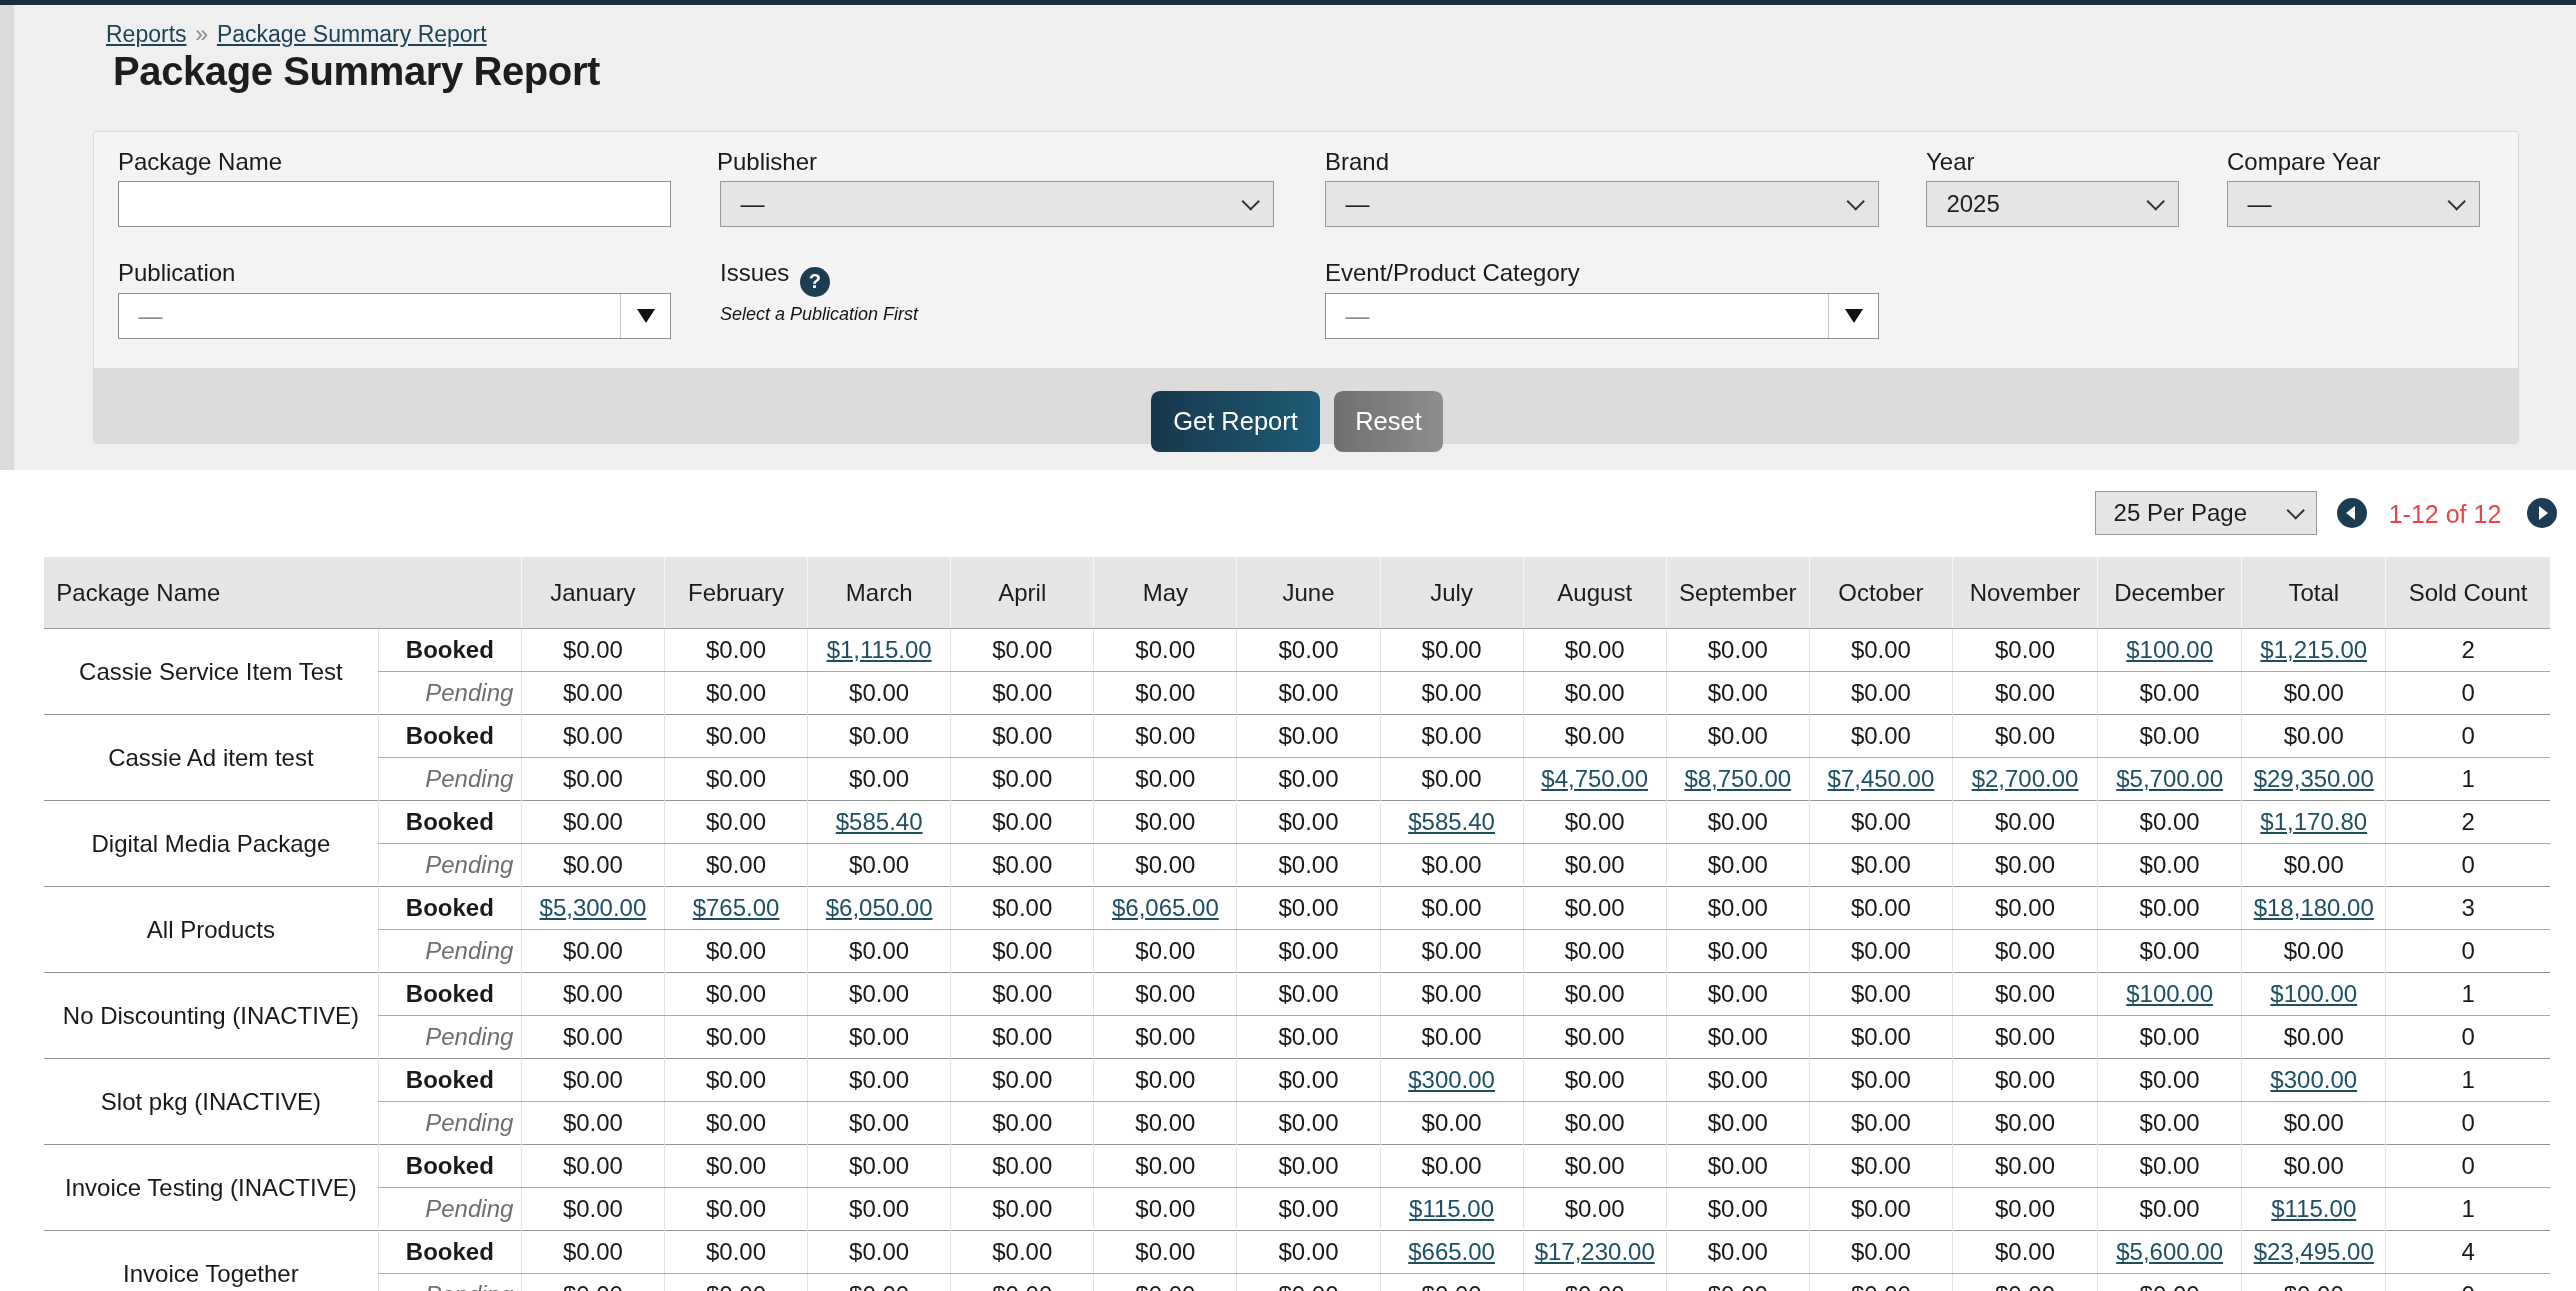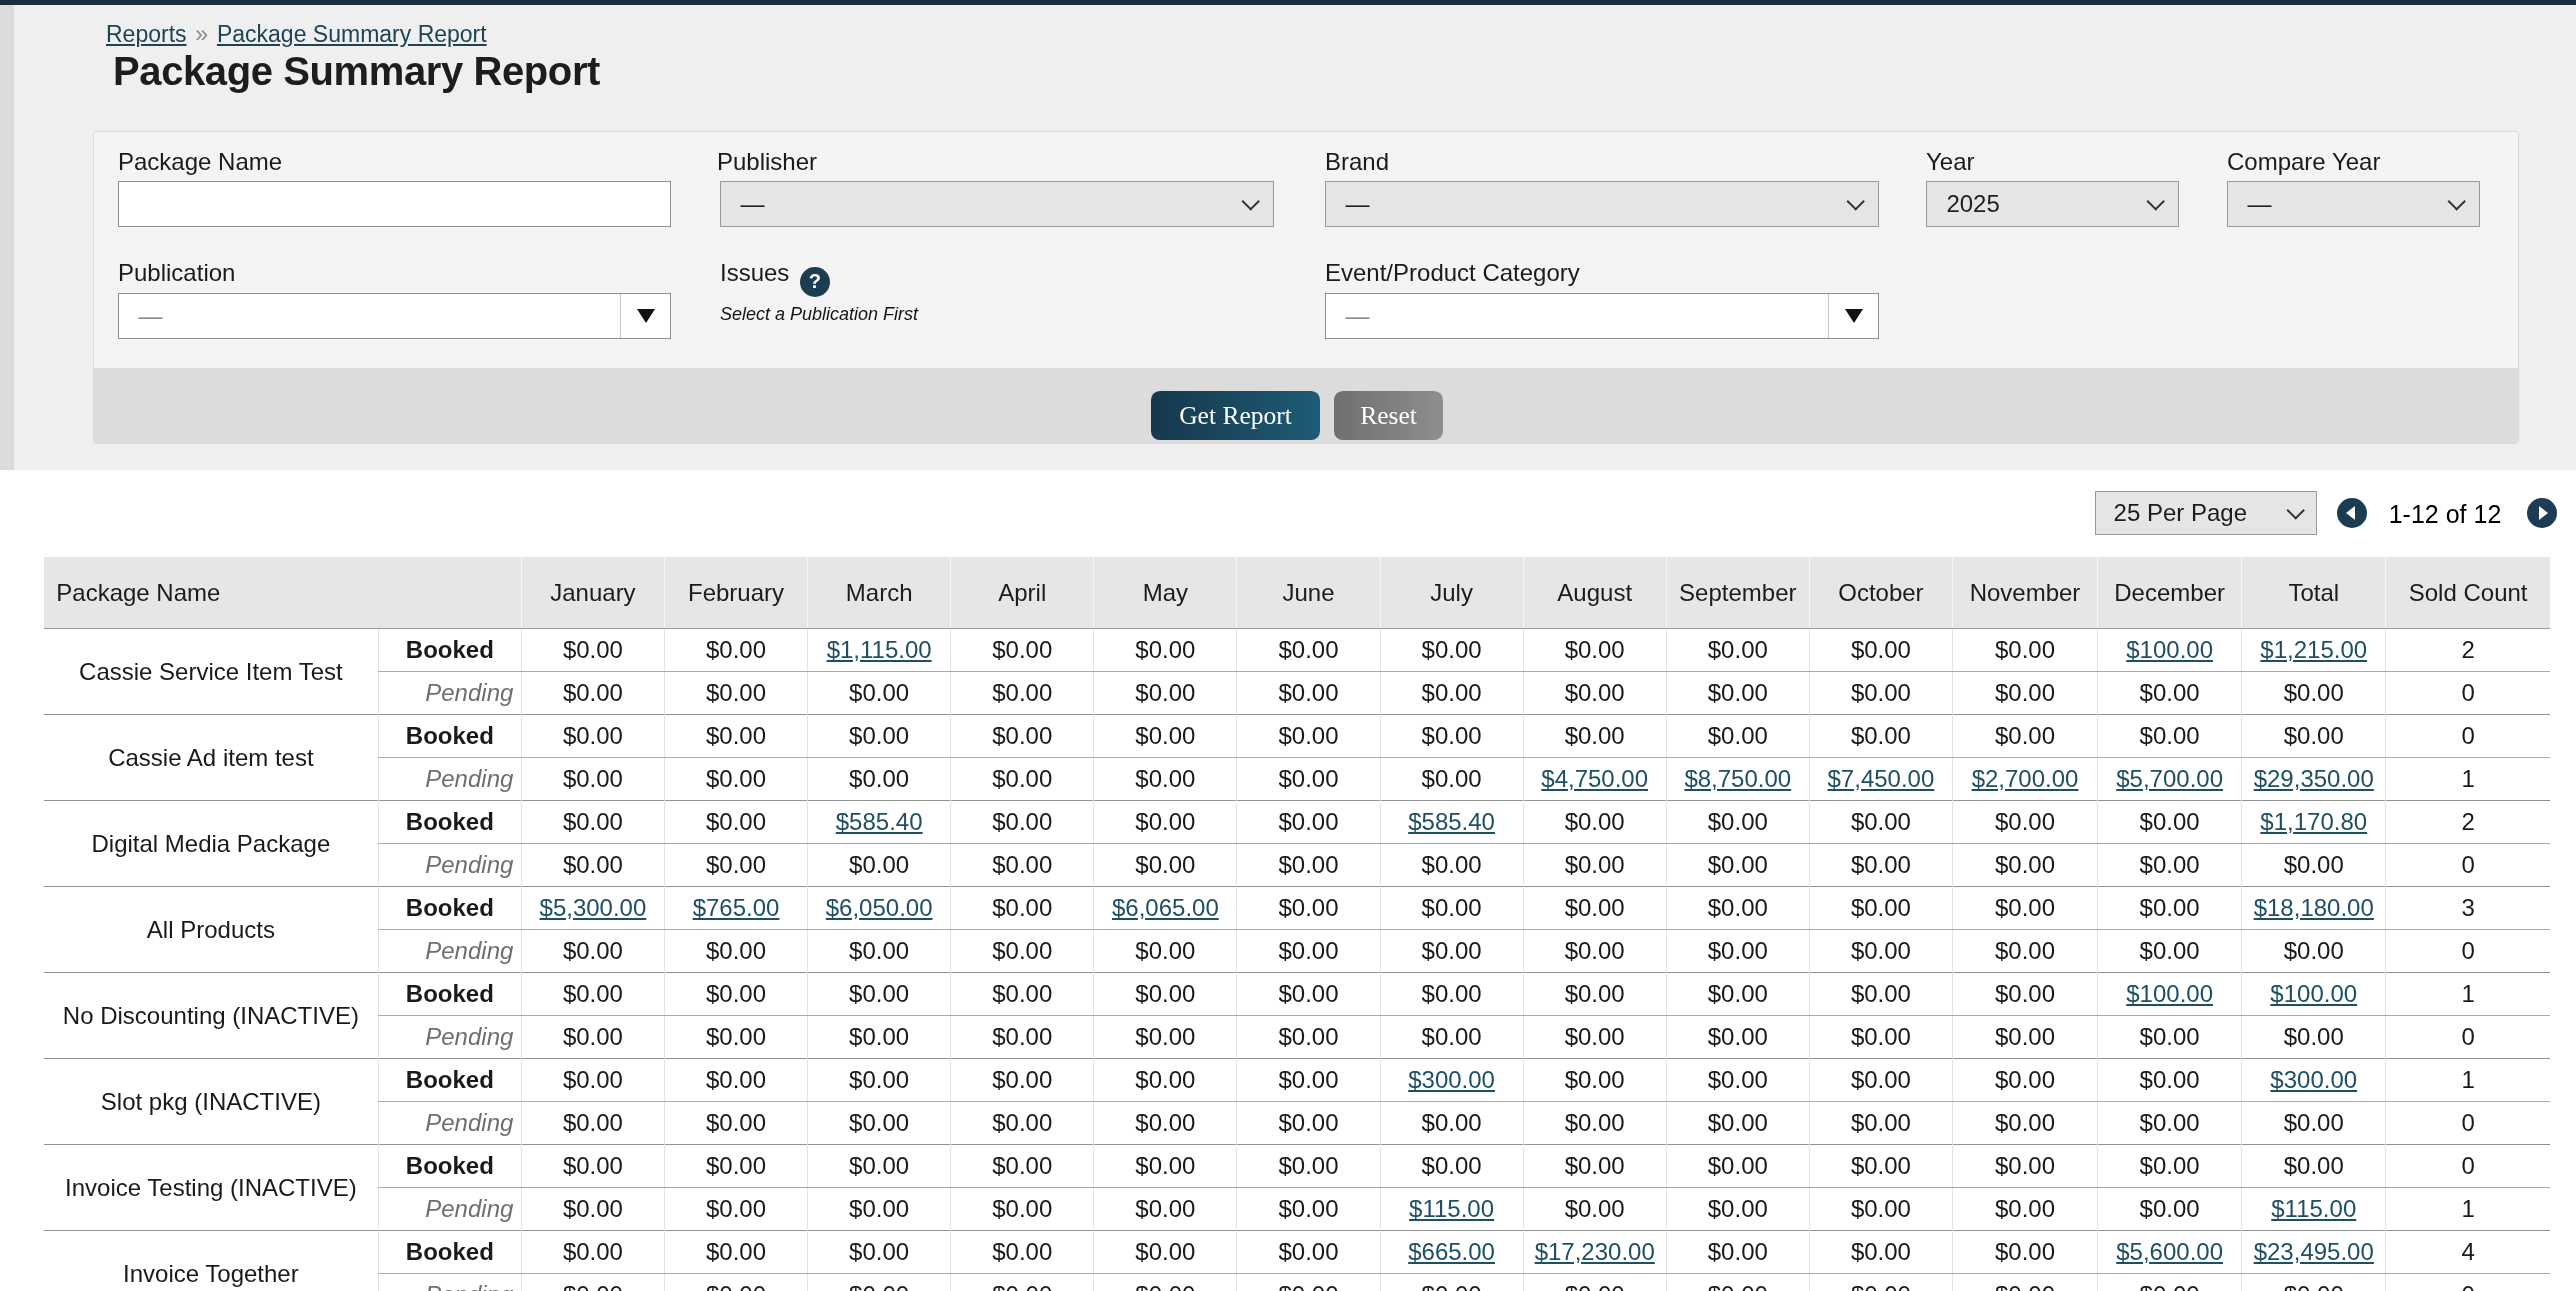--- a/index.html
+++ b/index.html
@@ -36,35 +36,35 @@
   .chev{width:11.4px;height:11.4px;border-right:2.6px solid #333;border-bottom:2.6px solid #333;
         transform:rotate(45deg);margin-top:-5.3px;flex:0 0 auto;}
   .combo{position:absolute;height:46px;background:#ffffff;border:0.9px solid #8f8f8f;
          box-sizing:border-box;display:flex;align-items:stretch;}
   .combo .combo-val{flex:1;display:flex;align-items:center;padding-left:19.4px;font-size:24px;color:#8a8a8a;}
   .combo .combo-btn{width:49px;border-left:0.9px solid #c4c4c4;display:flex;align-items:center;justify-content:center;}
   .tri-down{width:0;height:0;border-left:9.7px solid transparent;border-right:9.7px solid transparent;border-top:14px solid #111;}
   .help-badge{display:inline-flex;width:30px;height:30px;border-radius:50%;background:#1c3d52;color:#fff;
               align-items:center;justify-content:center;font-size:20px;font-weight:bold;vertical-align:-7px;margin-left:10.6px;}
   .hint{position:absolute;font-style:italic;font-size:18px;color:#141414;}
-  .btn{position:absolute;height:49px;border:none;border-radius:8.8px;color:#ffffff;font-size:25.5px;
-       font-family:Liberation Serif, serif;cursor:pointer;}
+  .btn{position:absolute;height:61px;border:none;border-radius:8.8px;color:#ffffff;font-size:25.5px;
+       font-family:Liberation Sans, sans-serif;cursor:pointer;}
   .btn-primary{background:linear-gradient(90deg,#16384c,#1e5b76);}
   .btn-gray{background:linear-gradient(90deg,#6f6f6f,#8e8e8e);}
 
   
   .pager-select{position:absolute;left:2095px;top:491px;width:222px;height:44px;background:#e5e5e5;
                 border:0.9px solid #999;box-sizing:border-box;display:flex;align-items:center;
                 justify-content:space-between;padding:0 14px 0 17.6px;font-size:24px;}
   .pg-circle{position:absolute;top:498px;width:30px;height:30px;border-radius:50%;background:#1c3c52;
              display:flex;align-items:center;justify-content:center;}
   .pg-prev{left:2337px;} .pg-next{left:2527px;}
   .tri-left{width:0;height:0;border-top:7px solid transparent;border-bottom:7px solid transparent;border-right:9.7px solid #fff;margin-right:2.6px;}
   .tri-right{width:0;height:0;border-top:7px solid transparent;border-bottom:7px solid transparent;border-left:9.7px solid #fff;margin-left:2.6px;}
-  .pg-range{position:absolute;left:2386px;top:500px;width:118px;text-align:center;font-size:25px;color:#000000;}
+  .pg-range{position:absolute;left:2386px;top:500px;width:118px;text-align:center;font-size:25px;color:#ef4444;}
 
   
   table.report{position:absolute;left:44px;top:557px;border-collapse:collapse;table-layout:fixed;
                width:2506px;font-size:24px;}
   table.report th{background:#e6e6e6;font-weight:normal;height:69px;font-size:24px;color:#1c1c1c;
                   border-bottom:1.8px solid #9b9b9b;}
   table.report th.mon{border-left:0.9px solid #f7f7f7;text-align:center;}
   table.report th.first{text-align:left;padding-left:12.3px;}
   table.report td{height:43px;padding:0;text-align:center;color:#1a1a1a;box-sizing:border-box;}
   td.pkg{text-align:left;padding-left:12.3px;font-size:24px;}

